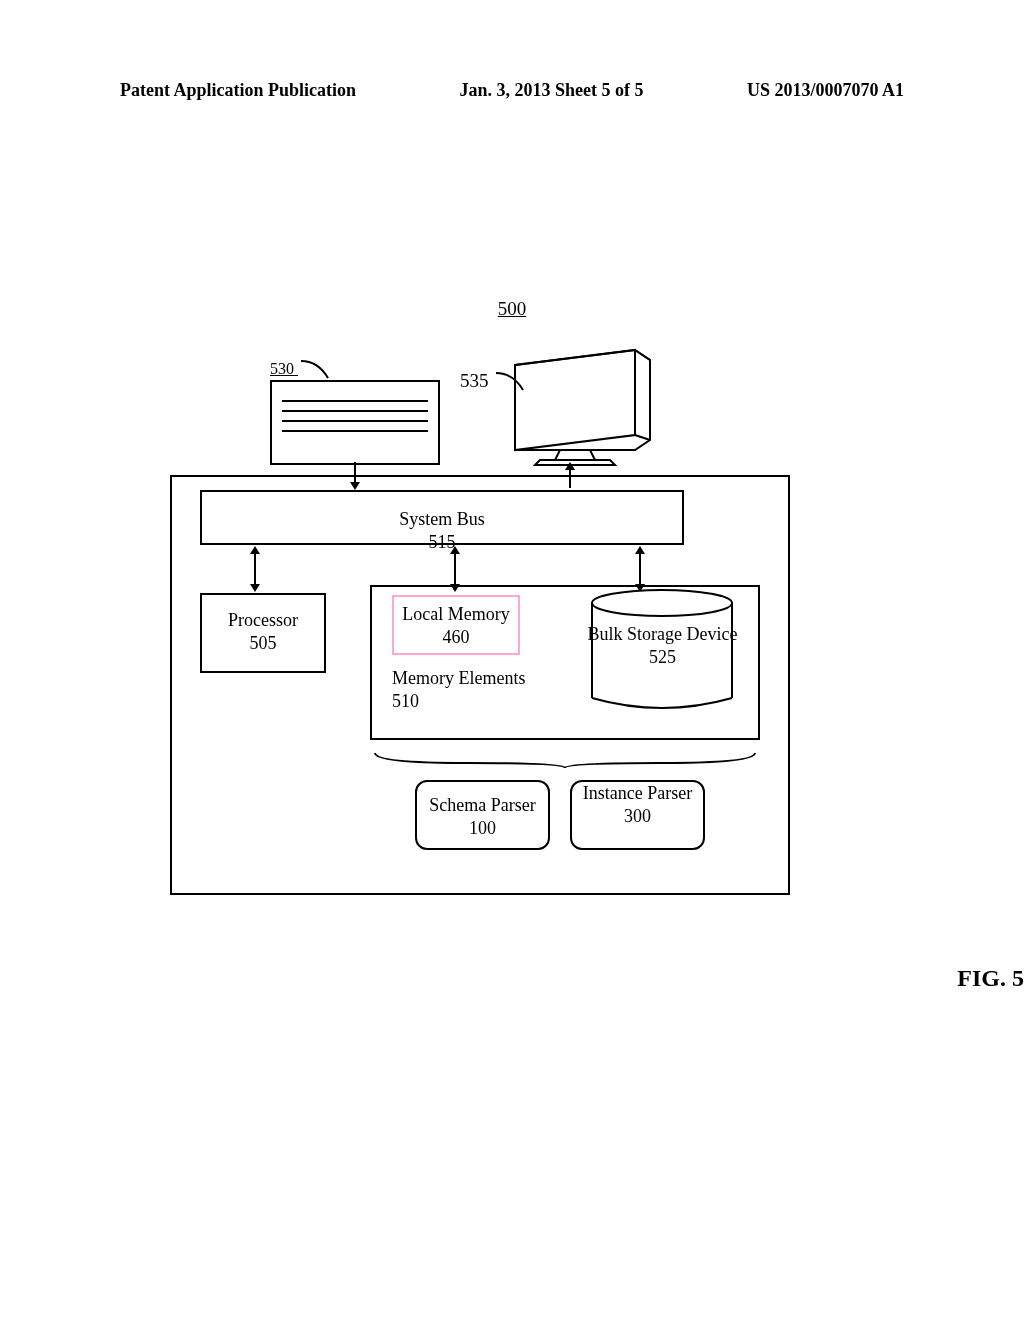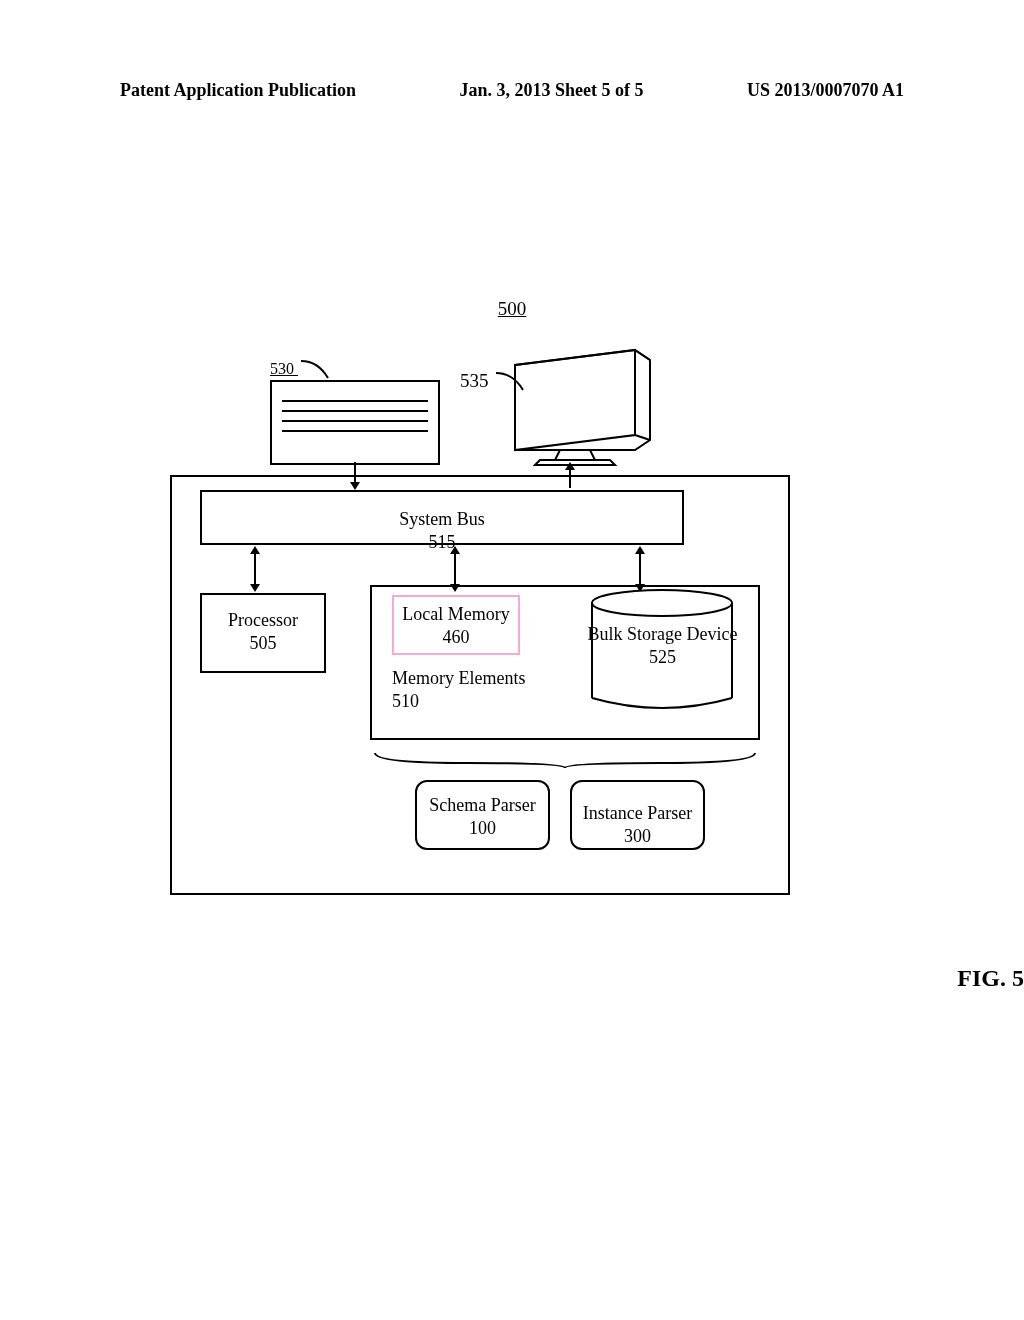--- a/index.html
+++ b/index.html
@@ -147,21 +147,21 @@
     .instance-parser {
       position: absolute;
       top: 440px;
       left: 570px;
       width: 135px;
       height: 70px;
       border: 2px solid black;
       border-radius: 12px;
       text-align: center;
       font-size: 18px;
-      padding-top: 20px;
+      padding-top: 0;
       line-height: 1.3;
     }
     
     .keyboard {
       position: absolute;
       top: 40px;
       left: 270px;
       width: 170px;
       height: 85px;
       border: 2px solid black;

